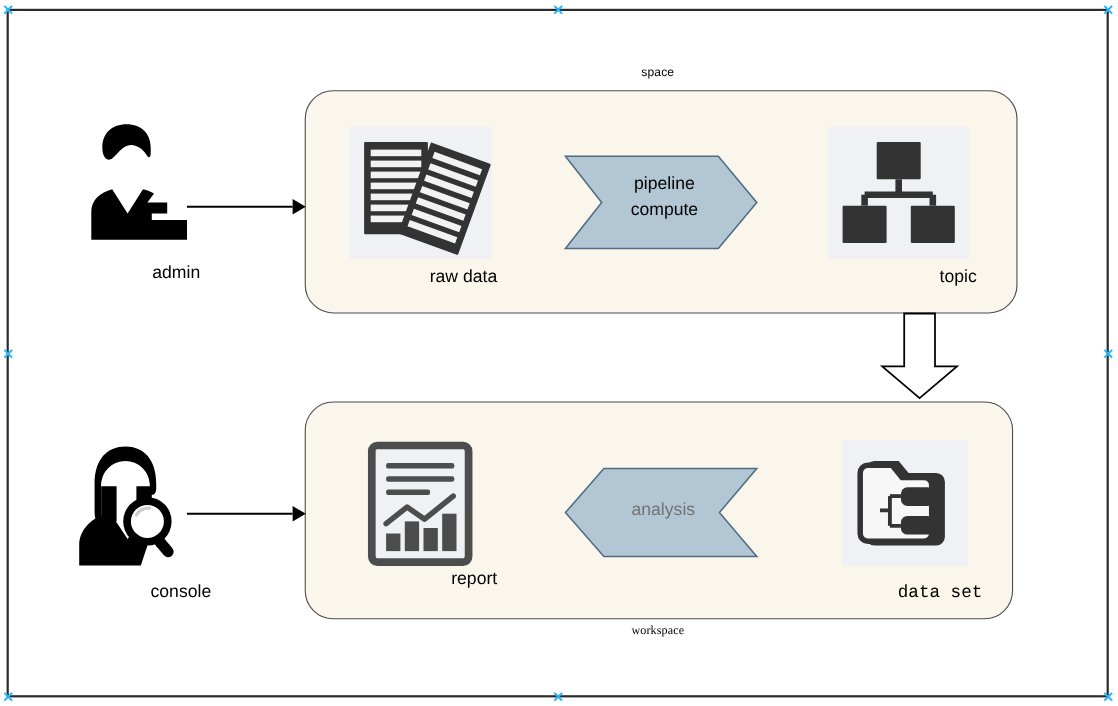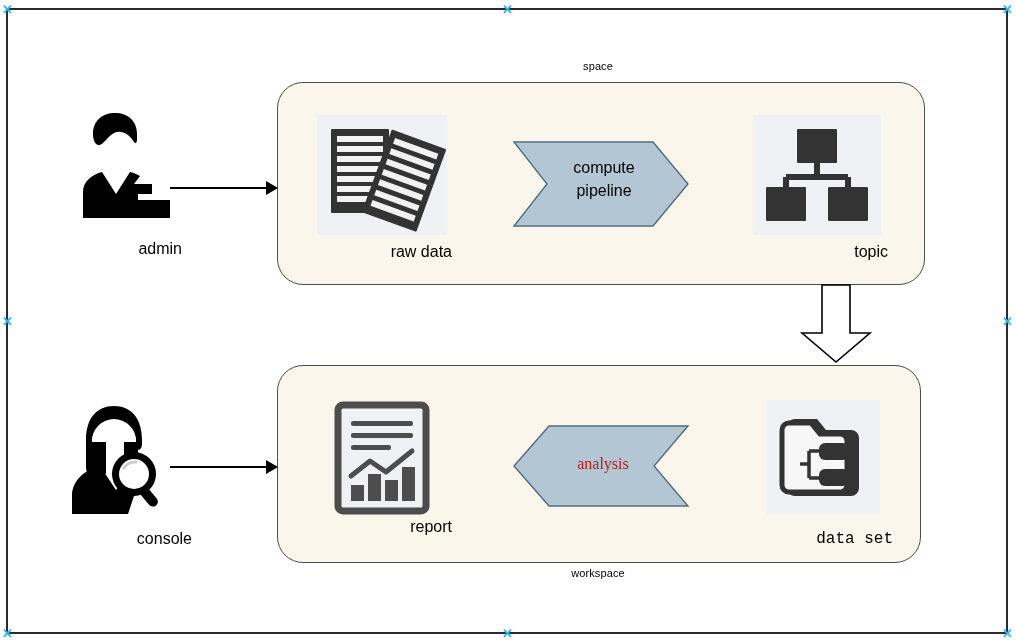--- a/index.html
+++ b/index.html
@@ -143,22 +143,22 @@
       </g>
     </svg>
   </div>
   <div class="node-label" style="left:312px; top:243px; width:140px;">raw data</div>
 
   <div class="chevron" style="left:513px; top:141px;">
     <svg width="176" height="86" viewBox="0 0 176 86">
       <polygon points="1,1 140,1 175,43 140,85 1,85 34,43" fill="#b3c6d4" stroke="#4f6d82" stroke-width="1.4"></polygon>
     </svg>
     <div style="position:absolute; left:26px; top:15px; width:130px; text-align:center; font-size:16px; color:#000; line-height:23px;">
+      <div>pipeline</div>
       <div>compute</div>
-      <div>pipeline</div>
     </div>
   </div>
 
   <div class="tile" style="left:753px; top:115px; width:128px; height:120px;">
     <svg width="110" height="104" viewBox="0 0 110 104">
       <g fill="#333333">
         <rect x="35" y="6" width="40" height="34" rx="1"></rect>
         <rect x="4" y="64" width="40" height="34" rx="1"></rect>
         <rect x="66" y="64" width="40" height="34" rx="1"></rect>
       </g>
@@ -192,21 +192,21 @@
   </div>
 
   <div class="connector" style="left:798px; top:285px;">
     <svg width="76" height="78" viewBox="0 0 76 78">
       <polygon points="24,0 52,0 52,48 72,48 38,77 4,48 24,48" fill="#ffffff" stroke="#000000" stroke-width="1.6"></polygon>
     </svg>
   </div>
 
   <div class="group" style="left:277px; top:365px; width:644px; height:198px;"></div>
 
-  <div class="group-label" style="left:498px; top:567px; width:200px;">workspace</div>
+  <div class="group-label" style="left:498px; top:567px; width:200px;font-family:Liberation Serif, serif;">workspace</div>
 
   <div class="tile plain" style="left:320px; top:398px; width:124px; height:120px;">
     <svg width="96" height="114" viewBox="0 0 96 114">
       <rect x="4" y="4" width="88" height="106" rx="5" fill="#eff1f4" stroke="#4d4d4d" stroke-width="7"></rect>
       <g fill="#4d4d4d">
         <rect x="17" y="20" width="62" height="5" rx="2"></rect>
         <rect x="17" y="32" width="62" height="5" rx="2"></rect>
         <rect x="17" y="44" width="40" height="5" rx="2"></rect>
         <rect x="17" y="84" width="13" height="16"></rect>
         <rect x="34" y="73" width="13" height="27"></rect>
@@ -215,21 +215,21 @@
       </g>
       <polyline points="17,75 36,60 52,71 78,50" fill="none" stroke="#4d4d4d" stroke-width="5" stroke-linejoin="round" stroke-linecap="round"></polyline>
     </svg>
   </div>
   <div class="node-label" style="left:312px; top:518px; width:140px;">report</div>
 
   <div class="chevron" style="left:513px; top:425px;">
     <svg width="176" height="82" viewBox="0 0 176 82">
       <polygon points="36,1 175,1 141,41 175,81 36,81 1,41" fill="#b3c6d4" stroke="#4f6d82" stroke-width="1.4"></polygon>
     </svg>
-    <div style="position:absolute; left:28px; top:30px; width:124px; text-align:center; font-size:16px; color:#b91c1c;font-family:Liberation Serif, serif;">
+    <div style="position:absolute; left:28px; top:30px; width:124px; text-align:center; font-size:16px; color:#737373;">
       <span>analysis</span>
     </div>
   </div>
 
   <div class="tile" style="left:766px; top:400px; width:114px; height:114px;">
     <svg width="96" height="96" viewBox="0 0 96 96">
       <path d="M20 10h22l9 11h25a8 8 0 0 1 8 8v50a8 8 0 0 1-8 8H20a8 8 0 0 1-8-8V18a8 8 0 0 1 8-8z" fill="#333333"></path>
       <path d="M14 14h22l9 11h20a7 7 0 0 1 7 7v44a7 7 0 0 1-7 7H14a7 7 0 0 1-7-7V21a7 7 0 0 1 7-7z" fill="#f7f7f7" stroke="#333333" stroke-width="5"></path>
       <g fill="#333333">
         <rect x="44" y="34" width="30" height="17" rx="6"></rect>

